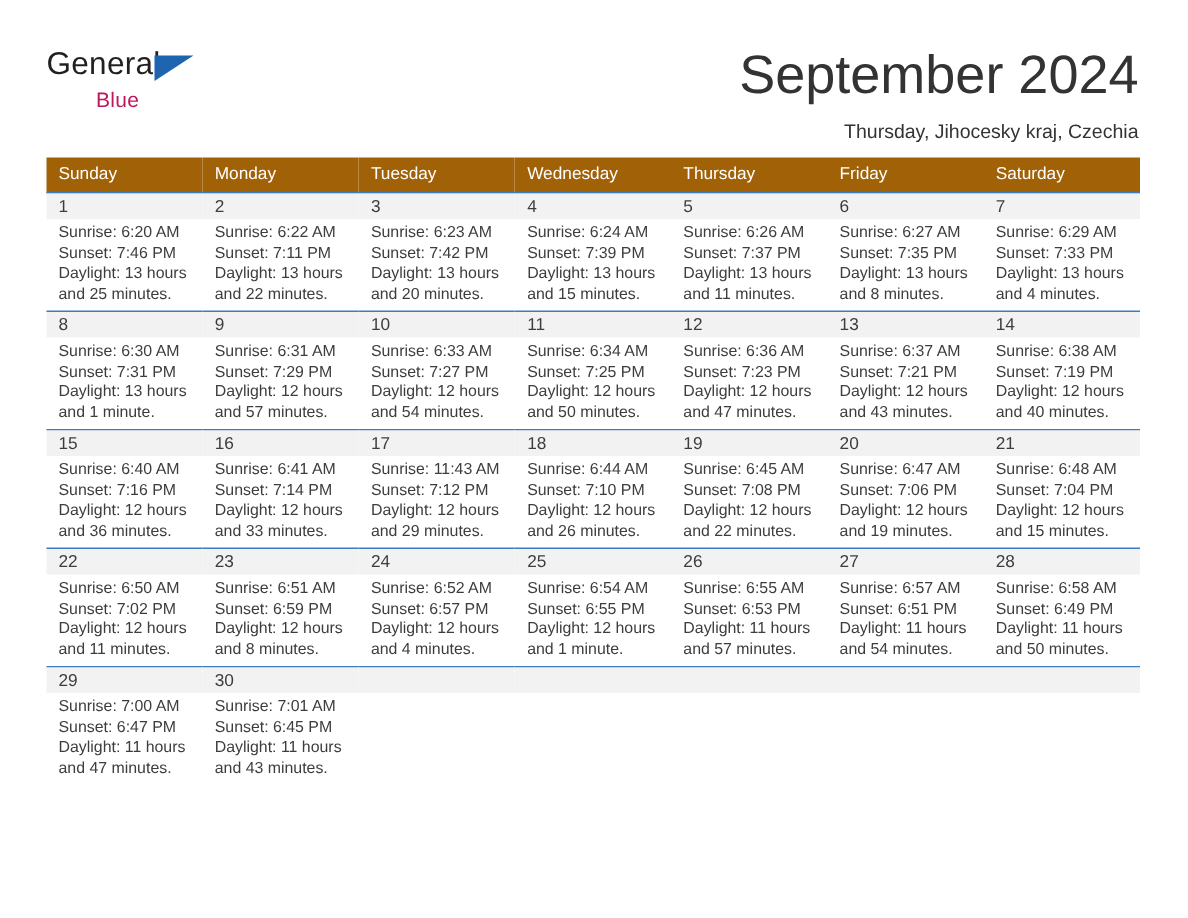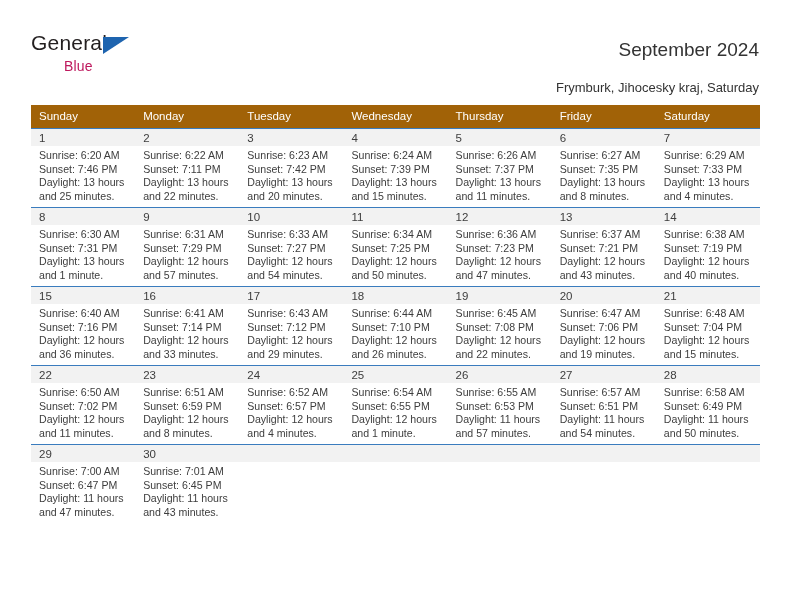--- a/index.html
+++ b/index.html
@@ -60,21 +60,21 @@
     top: 23px;
     font-size: 14px;
     line-height: 24px;
     letter-spacing: 0.2px;
     color: #be185d;
   }
   .title {
     position: absolute;
     right: 33px;
     top: 34px;
-    font-size: 19px;
+    font-size: 36px;
     line-height: 32px;
     color: #333333;
     text-align: right;
     white-space: nowrap;
   }
   .subtitle {
     position: absolute;
     right: 33px;
     top: 80px;
     font-size: 13px;
@@ -150,21 +150,21 @@
 
 <div class="page">
 
   <div class="header">
     <div class="logo">
       <span class="logo-general">General</span>
       <span class="logo-tri"></span>
       <span class="logo-blue">Blue</span>
     </div>
     <div class="title">September 2024</div>
-    <div class="subtitle">Frymburk, Jihocesky kraj, Saturday</div>
+    <div class="subtitle">Thursday, Jihocesky kraj, Czechia</div>
   </div>
 
   <div class="calendar">
     <table class="cal">
       <thead>
         <tr>
           <th>Sunday</th>
           <th>Monday</th>
           <th>Tuesday</th>
           <th>Wednesday</th>
@@ -352,21 +352,21 @@
                   <div>Sunset: 7:14 PM</div>
                   <div>Daylight: 12 hours</div>
                   <div>and 33 minutes.</div>
                 </div>
               </div>
             </td>
             <td>
               <div class="cell">
                 <div class="daynum-band">17</div>
                 <div class="lines">
-                  <div>Sunrise: 6:43 AM</div>
+                  <div>Sunrise: 11:43 AM</div>
                   <div>Sunset: 7:12 PM</div>
                   <div>Daylight: 12 hours</div>
                   <div>and 29 minutes.</div>
                 </div>
               </div>
             </td>
             <td>
               <div class="cell">
                 <div class="daynum-band">18</div>
                 <div class="lines">

